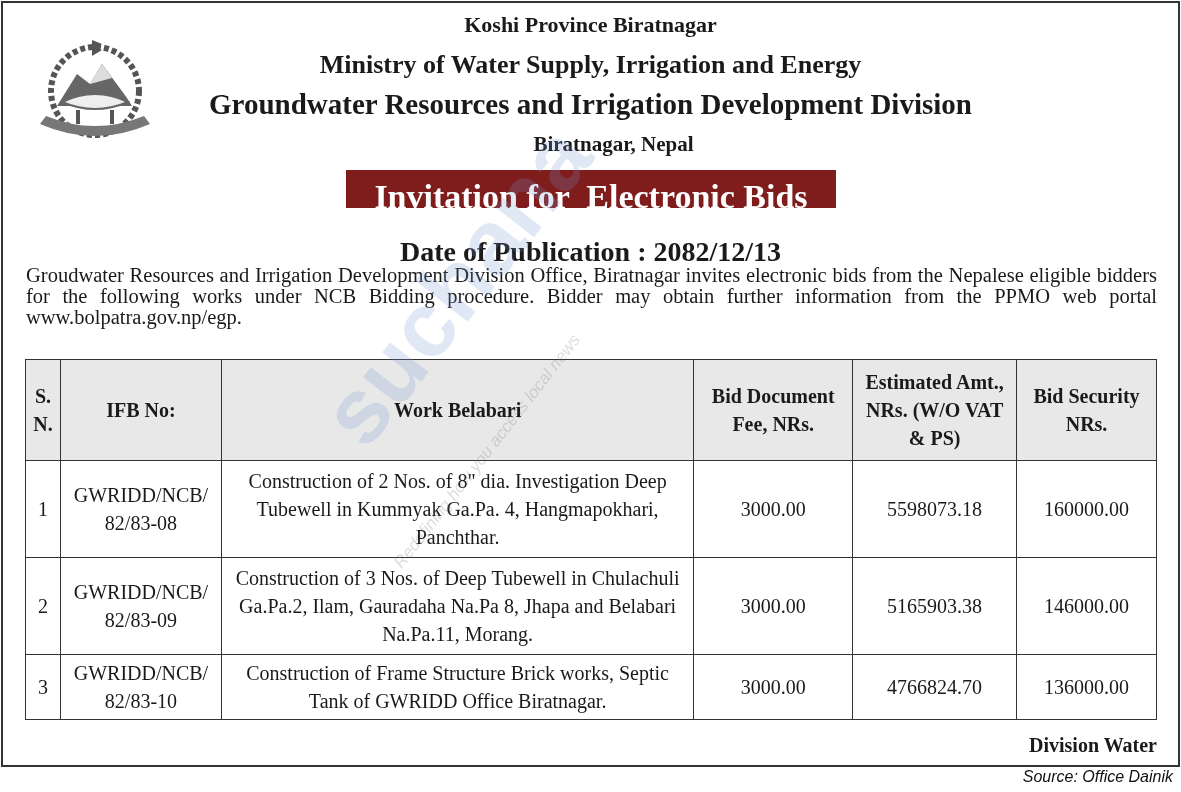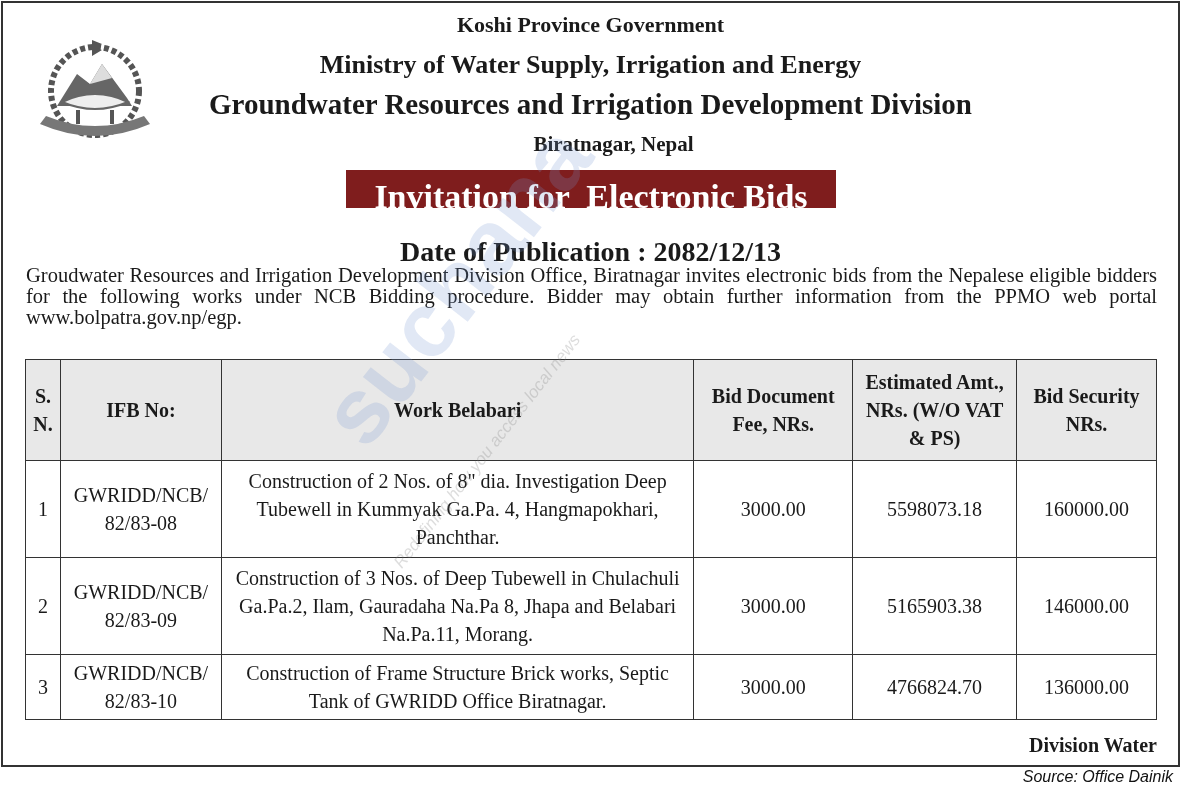--- a/index.html
+++ b/index.html
@@ -36,21 +36,21 @@
   <circle cx="63" cy="55" r="44" fill="none" stroke="#555" stroke-width="6" stroke-dasharray="5 3"></circle>
   <polygon points="25,70 45,38 58,48 70,28 95,62 100,70" fill="#666"></polygon>
   <polygon points="58,48 70,28 80,42" fill="#ddd"></polygon>
   <path d="M30 66 Q63 50 96 66 Q63 80 30 66 Z" fill="#eee" stroke="#666" stroke-width="2"></path>
   <polygon points="60,4 60,20 70,14 64,12 70,8" fill="#555"></polygon>
   <path d="M8 88 Q63 112 118 88 L112 80 Q63 100 14 80 Z" fill="#777"></path>
   <rect x="44" y="74" width="4" height="14" fill="#555"></rect>
   <rect x="78" y="74" width="4" height="14" fill="#555"></rect>
 </svg>
 
-<div class="hdr h1">Koshi Province Government</div>
+<div class="hdr h1">Koshi Province Biratnagar</div>
 <div class="hdr h2">Ministry of Water Supply, Irrigation and Energy</div>
 <div class="hdr h3">Groundwater Resources and Irrigation Development Division</div>
 <div class="hdr h4">Biratnagar, Nepal</div>
 
 <div class="banner">Invitation for  Electronic Bids</div>
 <div class="pubdate">Date of Publication : 2082/12/13</div>
 
 <div class="intro">Groudwater Resources and Irrigation Development Division Office, Biratnagar invites electronic bids from the Nepalese eligible bidders for the following works under NCB Bidding procedure. Bidder may obtain further information from the PPMO web portal www.bolpatra.gov.np/egp.</div>
 
 <table class="bids">

